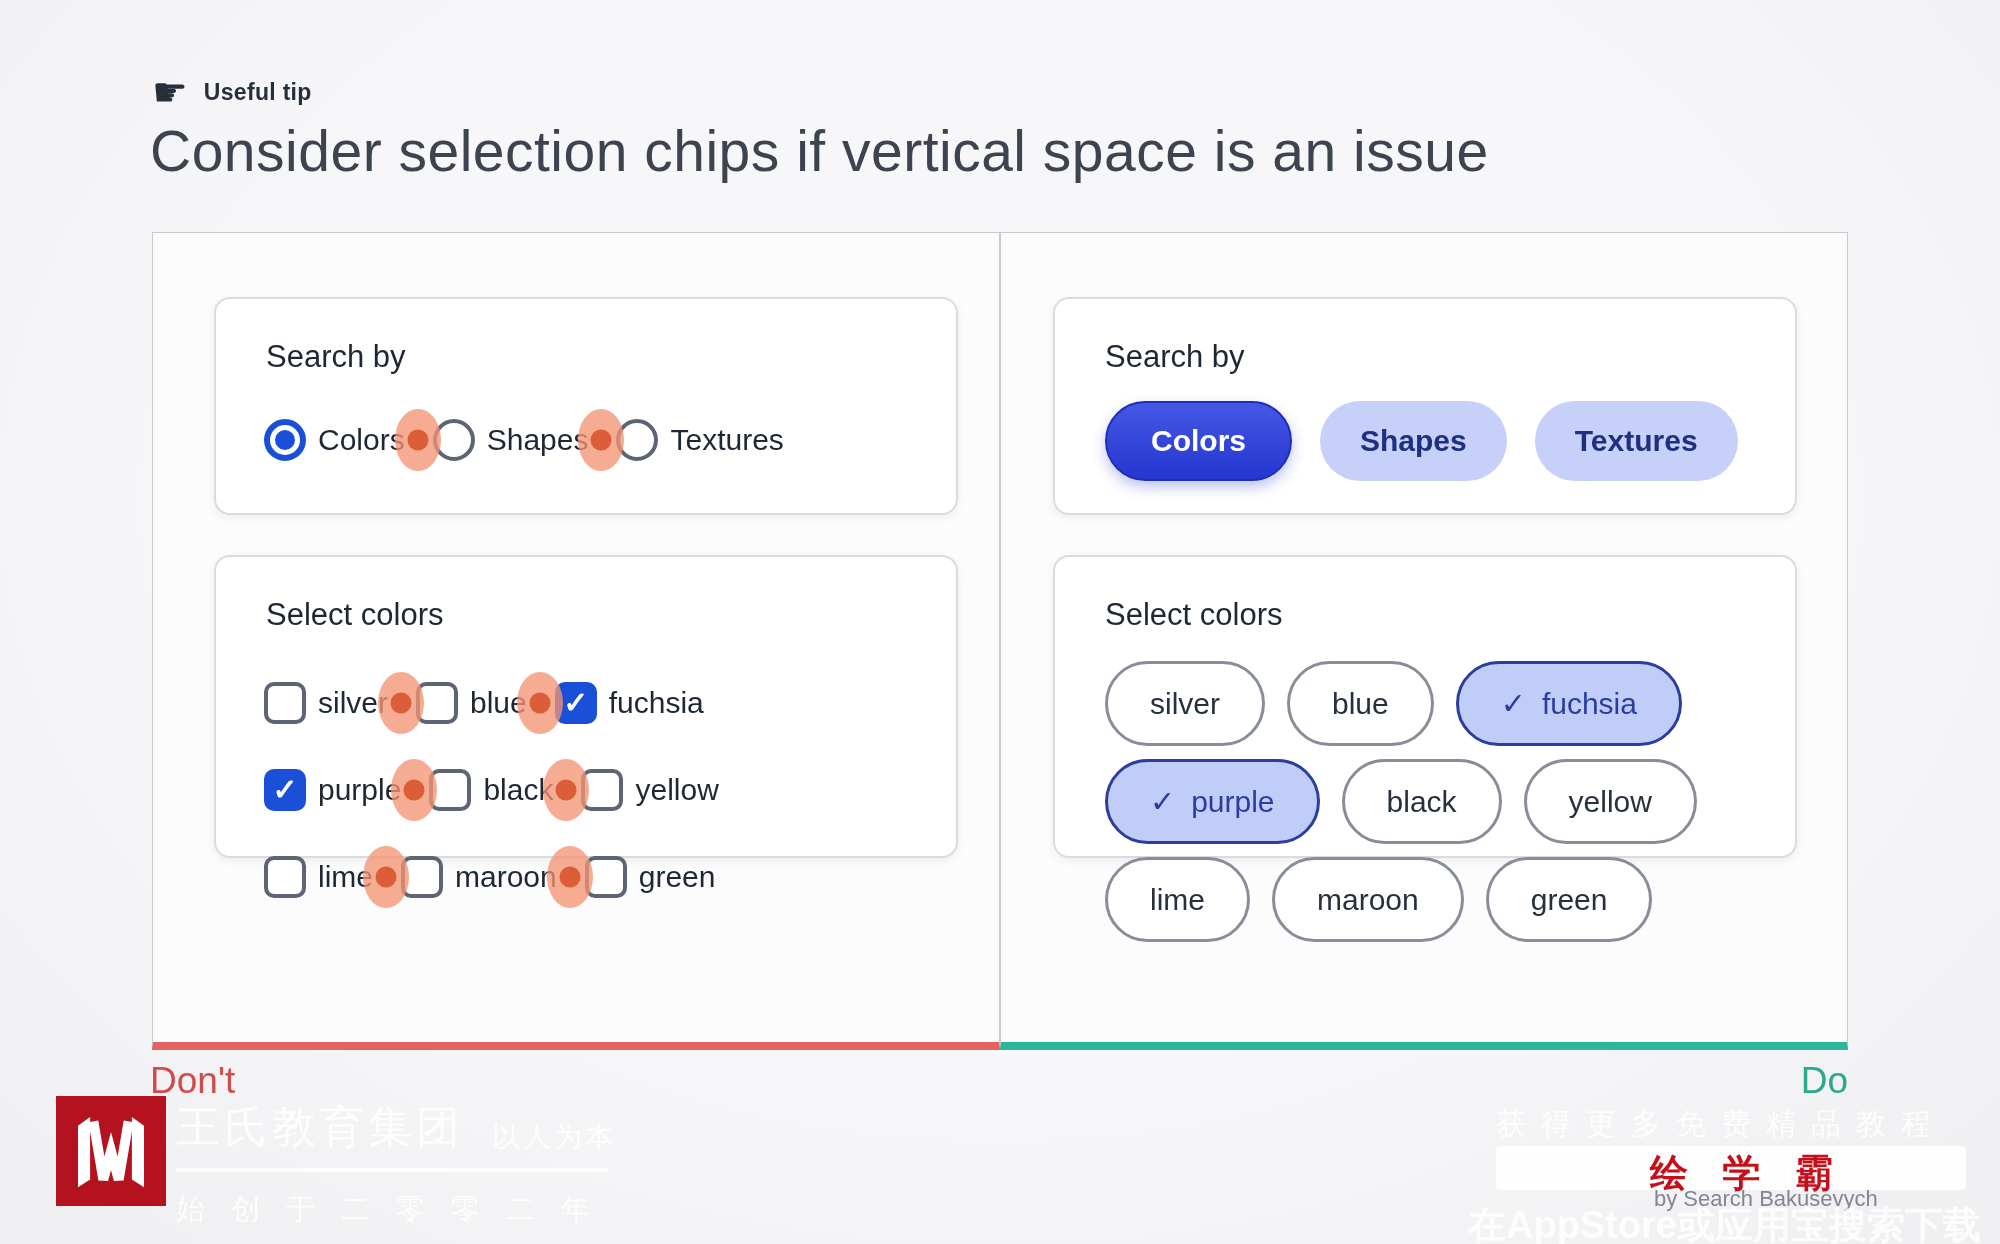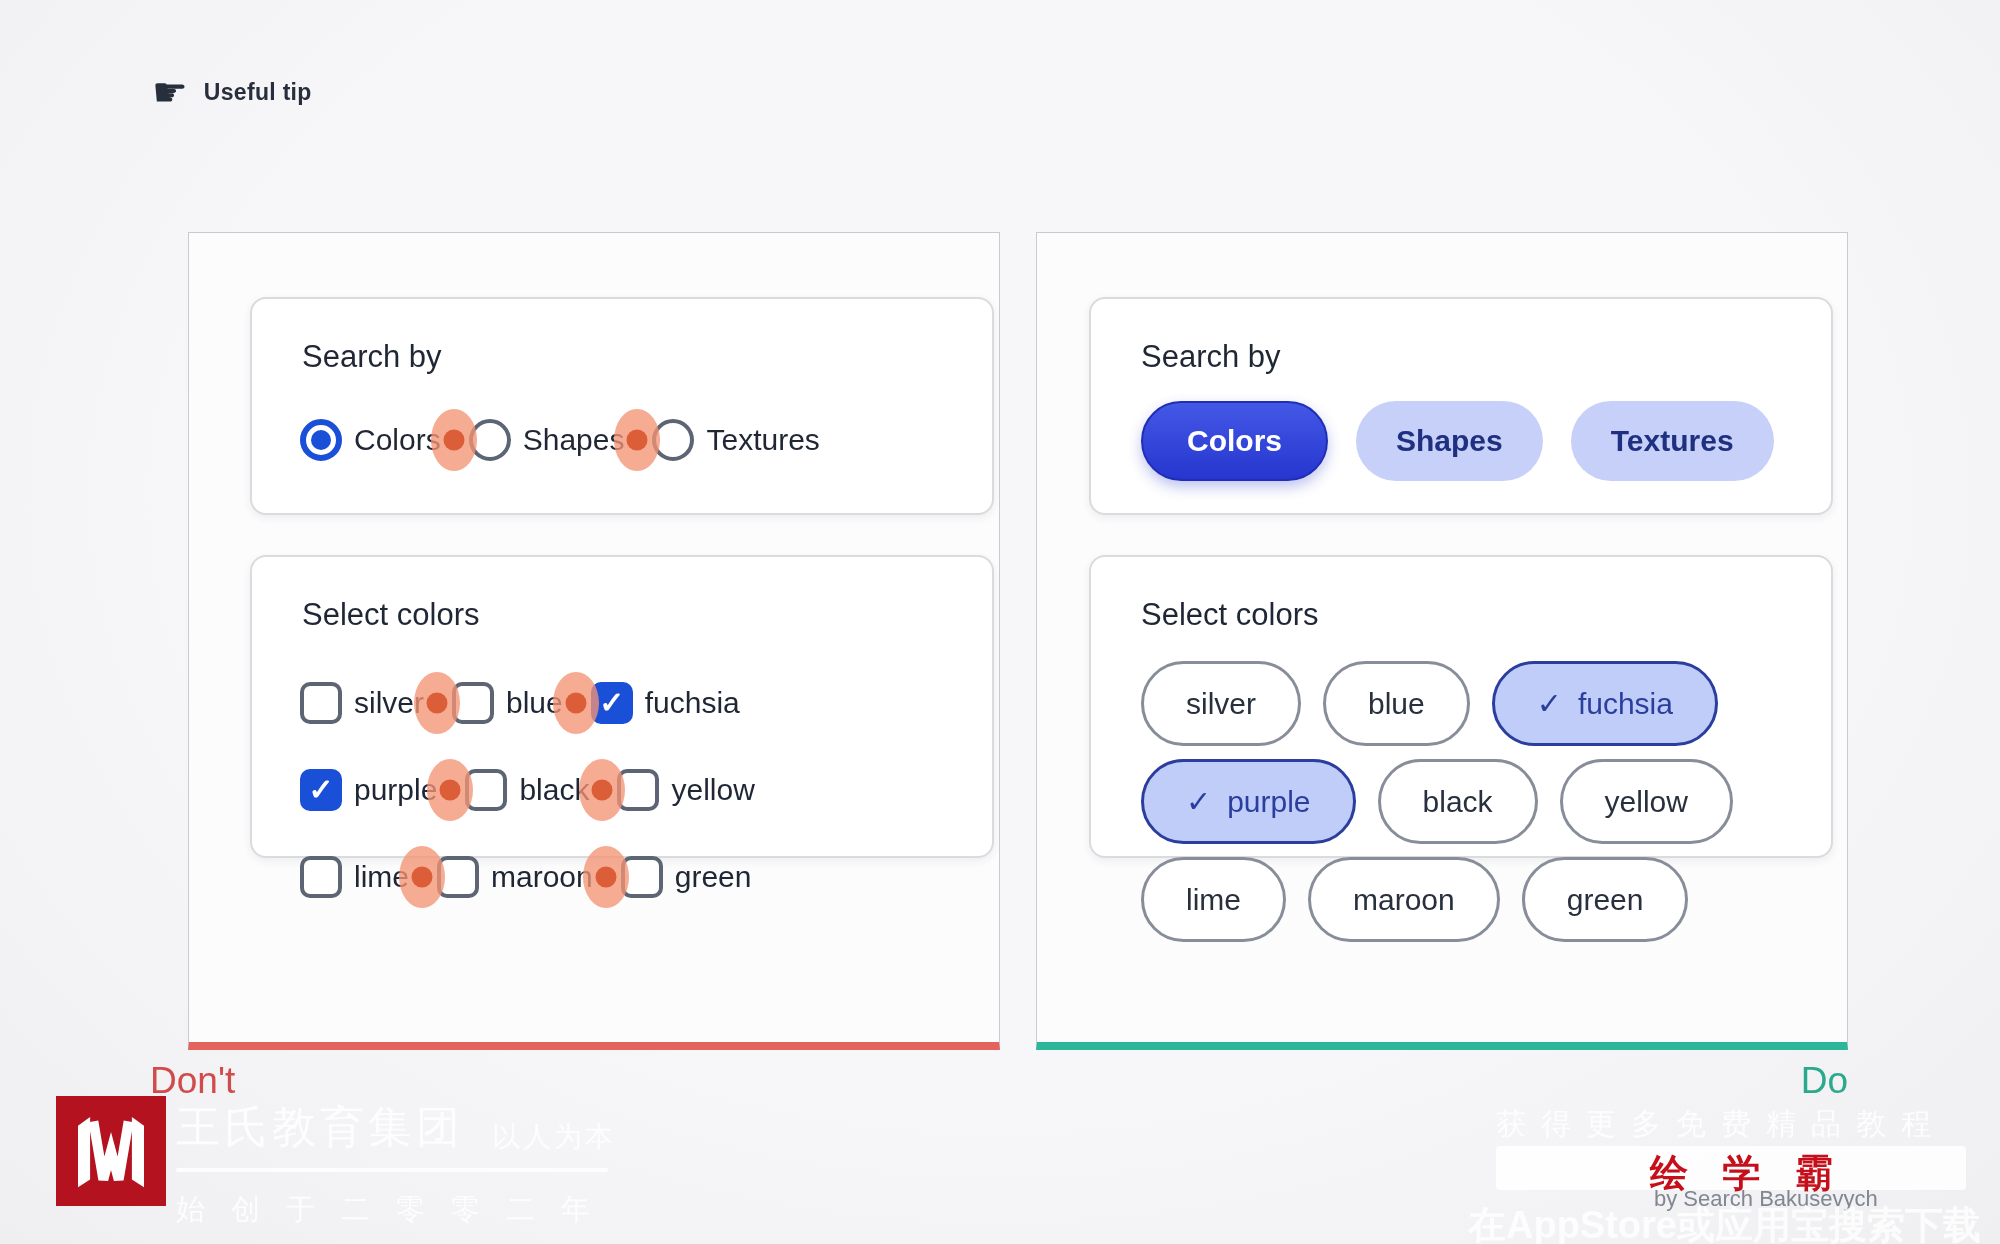--- a/index.html
+++ b/index.html
@@ -14,21 +14,21 @@
 
   
   .tip-row { position:absolute; left:152px; top:72px; display:flex; align-items:center; gap:16px; }
   .tip-icon { font-size:40px; line-height:40px; color:#272e3c; }
   .tip-label { font-size:23px; font-weight:700; color:#272e3c; letter-spacing:0.3px; }
   .page-title { position:absolute; left:150px; top:118px; font-size:57px; font-weight:300;
     color:#3d4450; letter-spacing:0.5px; }
 
   
   .compare { position:absolute; left:152px; top:232px; width:1696px; height:818px; display:flex; }
-  .half { position:relative; width:848px; background:#fcfcfd; border:1px solid #c9cbd0;margin-left:36px; }
+  .half { position:relative; width:848px; background:#fcfcfd; border:1px solid #c9cbd0; }
   .half.dont { border-right-width:1px; border-bottom:8px solid #e4635e; }
   .half.do   { border-left-width:1px;  border-bottom:8px solid #2db79a; }
 
   .card { position:absolute; background:#fff; border:2px solid #dadbde; border-radius:16px;
     box-shadow:0 3px 9px rgba(40,45,60,0.07); }
   .card.search { left:61px; top:64px; width:744px; height:218px; }
   .card.colors { left:61px; top:322px; width:744px; height:303px; }
   .half.do .card.search { left:52px; }
   .half.do .card.colors { left:52px; }
   .card-title { position:absolute; left:50px; top:40px; font-size:31px; font-weight:500; color:#1f2735; }
@@ -100,20 +100,21 @@
 </style>
 </head>
 <body>
 
 <div id="stage">
 
   <div class="tip-row">
     <span class="tip-icon">☛</span>
     <span class="tip-label">Useful tip</span>
   </div>
+  <div class="page-title">Consider selection chips if vertical space is an issue</div>
 
   <div class="compare">
 
     <div class="half dont">
 
       <div class="card search">
         <div class="card-title">Search by</div>
         <div class="control-row">
           <span class="opt">
             <span class="radio on"></span>

